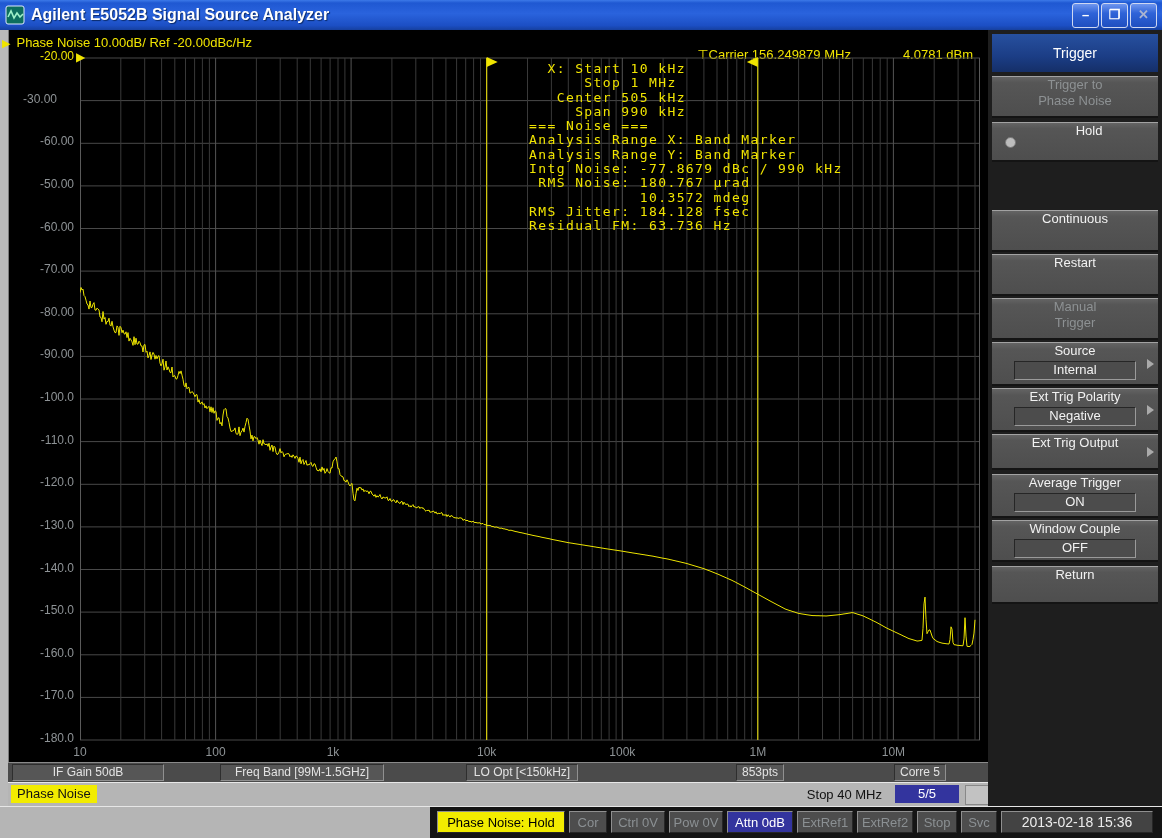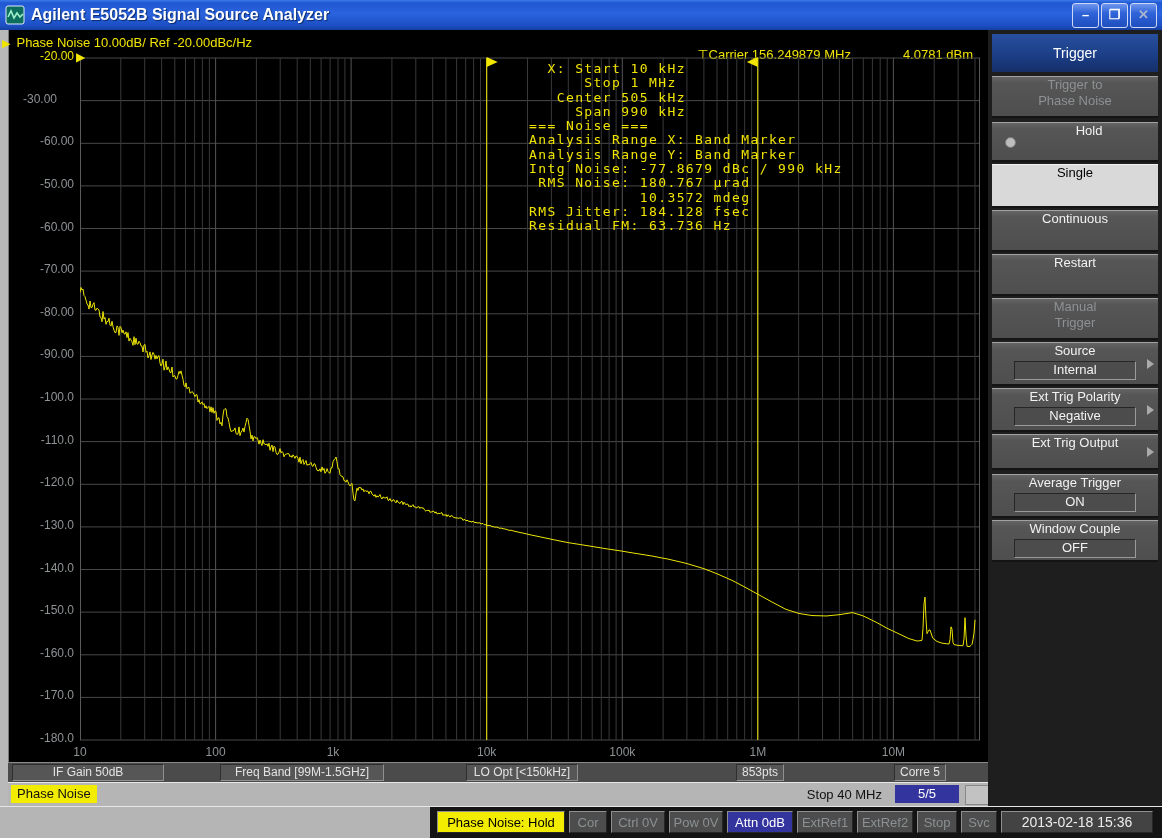--- a/index.html
+++ b/index.html
@@ -217,30 +217,30 @@
     <span id="stop-text">Stop 40 MHz</span>
     <span id="page-chip">5/5</span>
     <span id="boxlet"></span>
   </div>
 
   <div id="sidebar">
     <div id="sb-title">Trigger</div>
   <div class="sb-btn disabled" style="top: 46px; height: 42px;"><div style="">Trigger to
 Phase Noise</div></div>
       <div class="sb-btn" style="top: 92px; height: 40px; padding-left: 28px;"><div style="">Hold</div><div class="sb-dot" style=""></div></div>
-      <div class="sb-btn focused" style="top: 134px; height: 44px;"><div style="">Single</div></div>
       <div class="sb-btn" style="top: 180px; height: 42px;"><div style="">Continuous</div></div>
       <div class="sb-btn" style="top: 224px; height: 42px;"><div style="">Restart</div></div>
       <div class="sb-btn disabled" style="top: 268px; height: 42px;"><div style="">Manual
 Trigger</div></div>
       <div class="sb-btn" style="top: 312px; height: 44px;"><div style="">Source</div><div class="sb-val" style="">Internal</div><div class="sb-arrow" style=""></div></div>
       <div class="sb-btn" style="top: 358px; height: 44px;"><div style="">Ext Trig Polarity</div><div class="sb-val" style="">Negative</div><div class="sb-arrow" style=""></div></div>
       <div class="sb-btn" style="top: 404px; height: 36px;"><div style="">Ext Trig Output</div><div class="sb-arrow" style=""></div></div>
       <div class="sb-btn" style="top: 444px; height: 44px;"><div style="">Average Trigger</div><div class="sb-val" style="">ON</div></div>
       <div class="sb-btn" style="top: 490px; height: 42px;"><div style="">Window Couple</div><div class="sb-val" style="">OFF</div></div>
+      <div class="sb-btn" style="top: 536px; height: 38px;"><div style="">Return</div></div>
     </div>
 
   <div id="taskbar">
     <div id="tb-dark"></div>
   <div class="tbitem active-yellow" style="left: 437px; width: 128px;">Phase Noise: Hold</div>
       <div class="tbitem" style="left: 569px; width: 38px;">Cor</div>
       <div class="tbitem" style="left: 611px; width: 54px;">Ctrl  0V</div>
       <div class="tbitem" style="left: 669px; width: 54px;">Pow  0V</div>
       <div class="tbitem navy" style="left: 727px; width: 66px;">Attn 0dB</div>
       <div class="tbitem" style="left: 797px; width: 56px;">ExtRef1</div>

